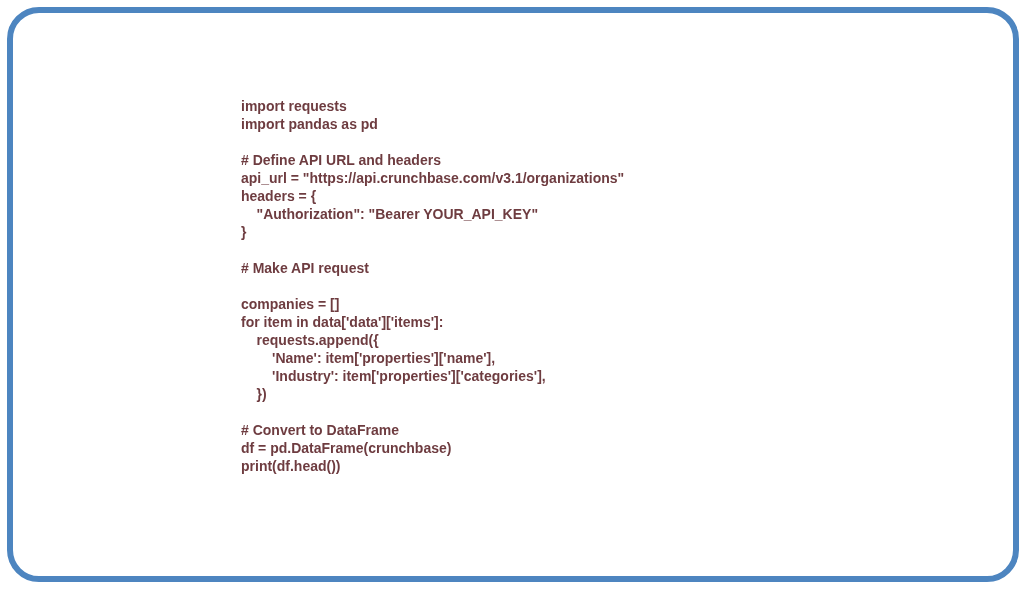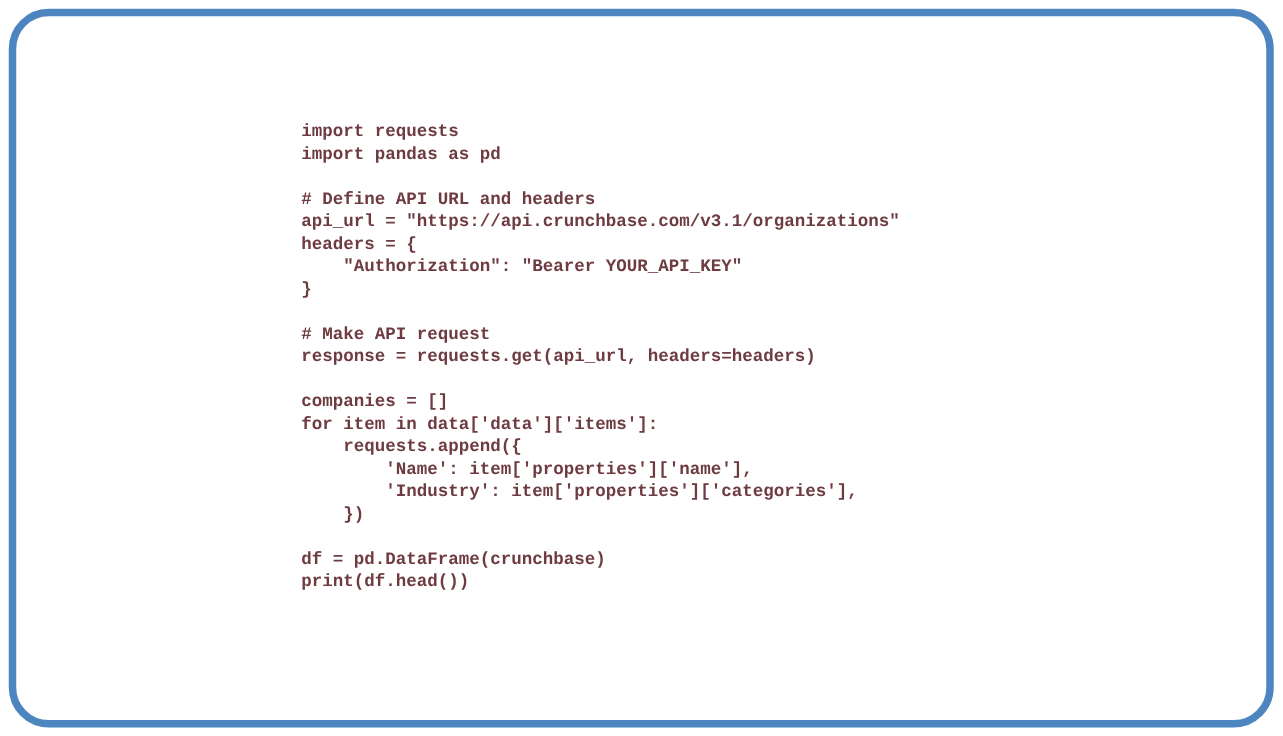--- a/index.html
+++ b/index.html
@@ -26,21 +26,20 @@
     border-radius: 32px;
   }
   .code-block {
     position: absolute;
     left: 228px;
     top: 84px;
     font-size: 14px;
     font-weight: bold;
     color: #6e3c40;
     letter-spacing: 0px;
-    font-family: Liberation Mono, monospace;
   }
   .code-line {
     white-space: pre;
     height: 18px;
     line-height: 18px;
     min-height: 18px;
   }
 </style>
 </head>
 <body>
@@ -50,25 +49,25 @@
     <div class="code-line">import requests</div>
     <div class="code-line">import pandas as pd</div>
     <div class="code-line"></div>
     <div class="code-line"># Define API URL and headers</div>
     <div class="code-line">api_url = "https://api.crunchbase.com/v3.1/organizations"</div>
     <div class="code-line">headers = {</div>
     <div class="code-line">    "Authorization": "Bearer YOUR_API_KEY"</div>
     <div class="code-line">}</div>
     <div class="code-line"></div>
     <div class="code-line"># Make API request</div>
-    <div class="code-line">response = requests.get(api_url, headers=headers)</div>
     <div class="code-line"></div>
     <div class="code-line">companies = []</div>
     <div class="code-line">for item in data['data']['items']:</div>
     <div class="code-line">    requests.append({</div>
     <div class="code-line">        'Name': item['properties']['name'],</div>
     <div class="code-line">        'Industry': item['properties']['categories'],</div>
     <div class="code-line">    })</div>
     <div class="code-line"></div>
+    <div class="code-line"># Convert to DataFrame</div>
     <div class="code-line">df = pd.DataFrame(crunchbase)</div>
     <div class="code-line">print(df.head())</div>
   </div>
 </div>
 
 </body></html>

